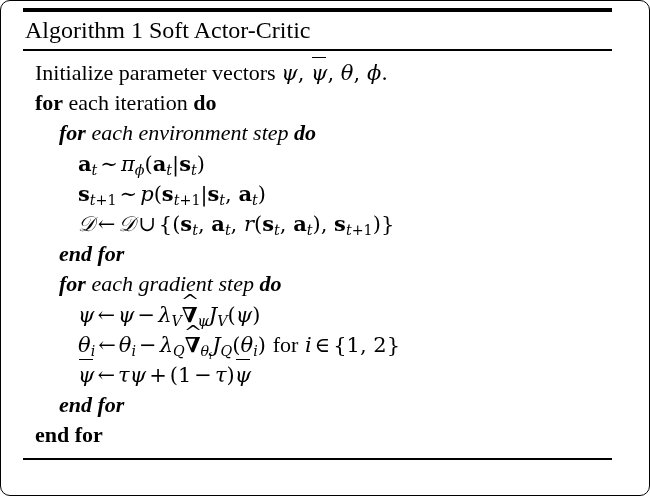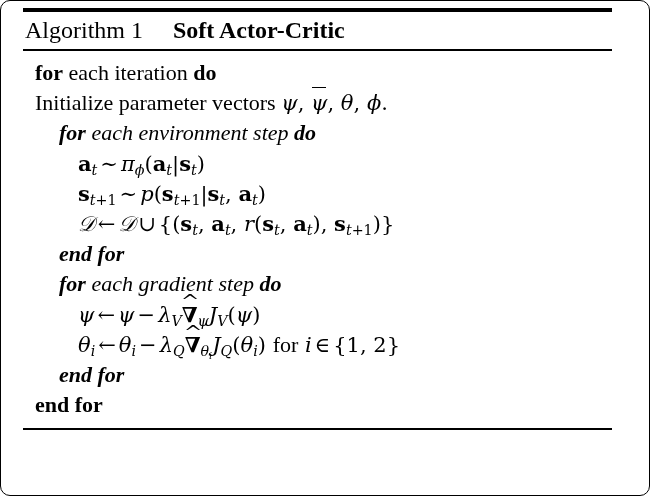--- a/index.html
+++ b/index.html
@@ -50,22 +50,21 @@
   .caption {
     font-size: 24px;
     line-height: 30px;
     padding: 3px 0 4px 2px;
     white-space: nowrap;
   }
   .caption .alg-label {
     font-weight: normal;
   }
   .caption .alg-title {
-    font-weight: bold;
-    margin-left: 24px;
+    font-weight: normal;
   }
 
   .body-lines {
     padding-top: 7px;
     padding-bottom: 8px;
   }
 
   .line {
     font-size: 22px;
     line-height: 30.2px;
@@ -145,27 +144,27 @@
 
     <div class="caption">
       <span class="alg-label">Algorithm 1</span><span>&nbsp;</span><span class="alg-title">Soft Actor-Critic</span>
     </div>
 
     <div class="rule-mid"></div>
 
     <div class="body-lines">
 
       <div class="line ind1">
+        <span class="textfrag">Initialize parameter vectors</span><span>&nbsp;</span><span class="math"><span>ψ</span><span class="up">,</span>&nbsp;<span class="barred">ψ</span><span class="up">,</span>&nbsp;<span>θ</span><span class="up">,</span>&nbsp;<span>ϕ</span><span class="up">.</span></span>
+      </div>
+
+      <div class="line ind1">
         <span class="kw">for</span><span>&nbsp;</span><span>each iteration</span><span>&nbsp;</span><span class="kw">do</span>
       </div>
 
-      <div class="line ind1">
-        <span class="textfrag">Initialize parameter vectors</span><span>&nbsp;</span><span class="math"><span>ψ</span><span class="up">,</span>&nbsp;<span class="barred">ψ</span><span class="up">,</span>&nbsp;<span>θ</span><span class="up">,</span>&nbsp;<span>ϕ</span><span class="up">.</span></span>
-      </div>
-
       <div class="line ind2">
         <span class="kw">for</span><span>&nbsp;</span><span>each environment step</span><span>&nbsp;</span><span class="kw">do</span>
       </div>
 
       <div class="line ind3">
         <span class="math"><span class="bf">a</span><sub class="sb">t</sub><span class="op">∼</span><span>π</span><sub class="sb">ϕ</sub><span class="up">(</span><span class="bf">a</span><sub class="sb">t</sub><span class="up">|</span><span class="bf">s</span><sub class="sb">t</sub><span class="up">)</span></span>
       </div>
 
       <div class="line ind3">
         <span class="math"><span class="bf">s</span><sub class="sb"><span>t</span><span class="num">+</span><span class="num">1</span></sub><span class="op">∼</span><span>p</span><span class="up">(</span><span class="bf">s</span><sub class="sb"><span>t</span><span class="num">+</span><span class="num">1</span></sub><span class="up">|</span><span class="bf">s</span><sub class="sb">t</sub><span class="up">,</span>&nbsp;<span class="bf">a</span><sub class="sb">t</sub><span class="up">)</span></span>
@@ -185,20 +184,23 @@
 
       <div class="line ind3">
         <span class="math"><span>ψ</span><span class="op">←</span><span>ψ</span><span class="op">−</span><span>λ</span><sub class="sb">V</sub><span class="hatted nabla">∇</span><sub class="sb">ψ</sub><span>J</span><sub class="sb">V</sub><span class="up">(</span><span>ψ</span><span class="up">)</span></span>
       </div>
 
       <div class="line ind3">
         <span class="math"><span>θ</span><sub class="sb">i</sub><span class="op">←</span><span>θ</span><sub class="sb">i</sub><span class="op">−</span><span>λ</span><sub class="sb">Q</sub><span class="hatted nabla">∇</span><sub class="sb"><span>θ</span><sub class="sb">i</sub></sub><span>J</span><sub class="sb">Q</sub><span class="up">(</span><span>θ</span><sub class="sb">i</sub><span class="up">)</span>&nbsp;<span class="textfrag">for</span>&nbsp;<span>i</span><span class="op">∈</span><span class="up">{</span><span class="num">1</span><span class="up">,</span>&nbsp;<span class="num">2</span><span class="up">}</span></span>
       </div>
 
 
+      <div class="line ind3">
+        <span class="math"><span class="barred">ψ</span><span class="op">←</span><span>τ</span><span>ψ</span><span class="op">+</span><span class="up">(</span><span class="num">1</span><span class="op">−</span><span>τ</span><span class="up">)</span><span class="barred">ψ</span></span>
+      </div>
 
       <div class="line ind2">
         <span class="kw">end for</span>
       </div>
 
       <div class="line ind1">
         <span class="kw">end for</span>
       </div>
 
     </div>

